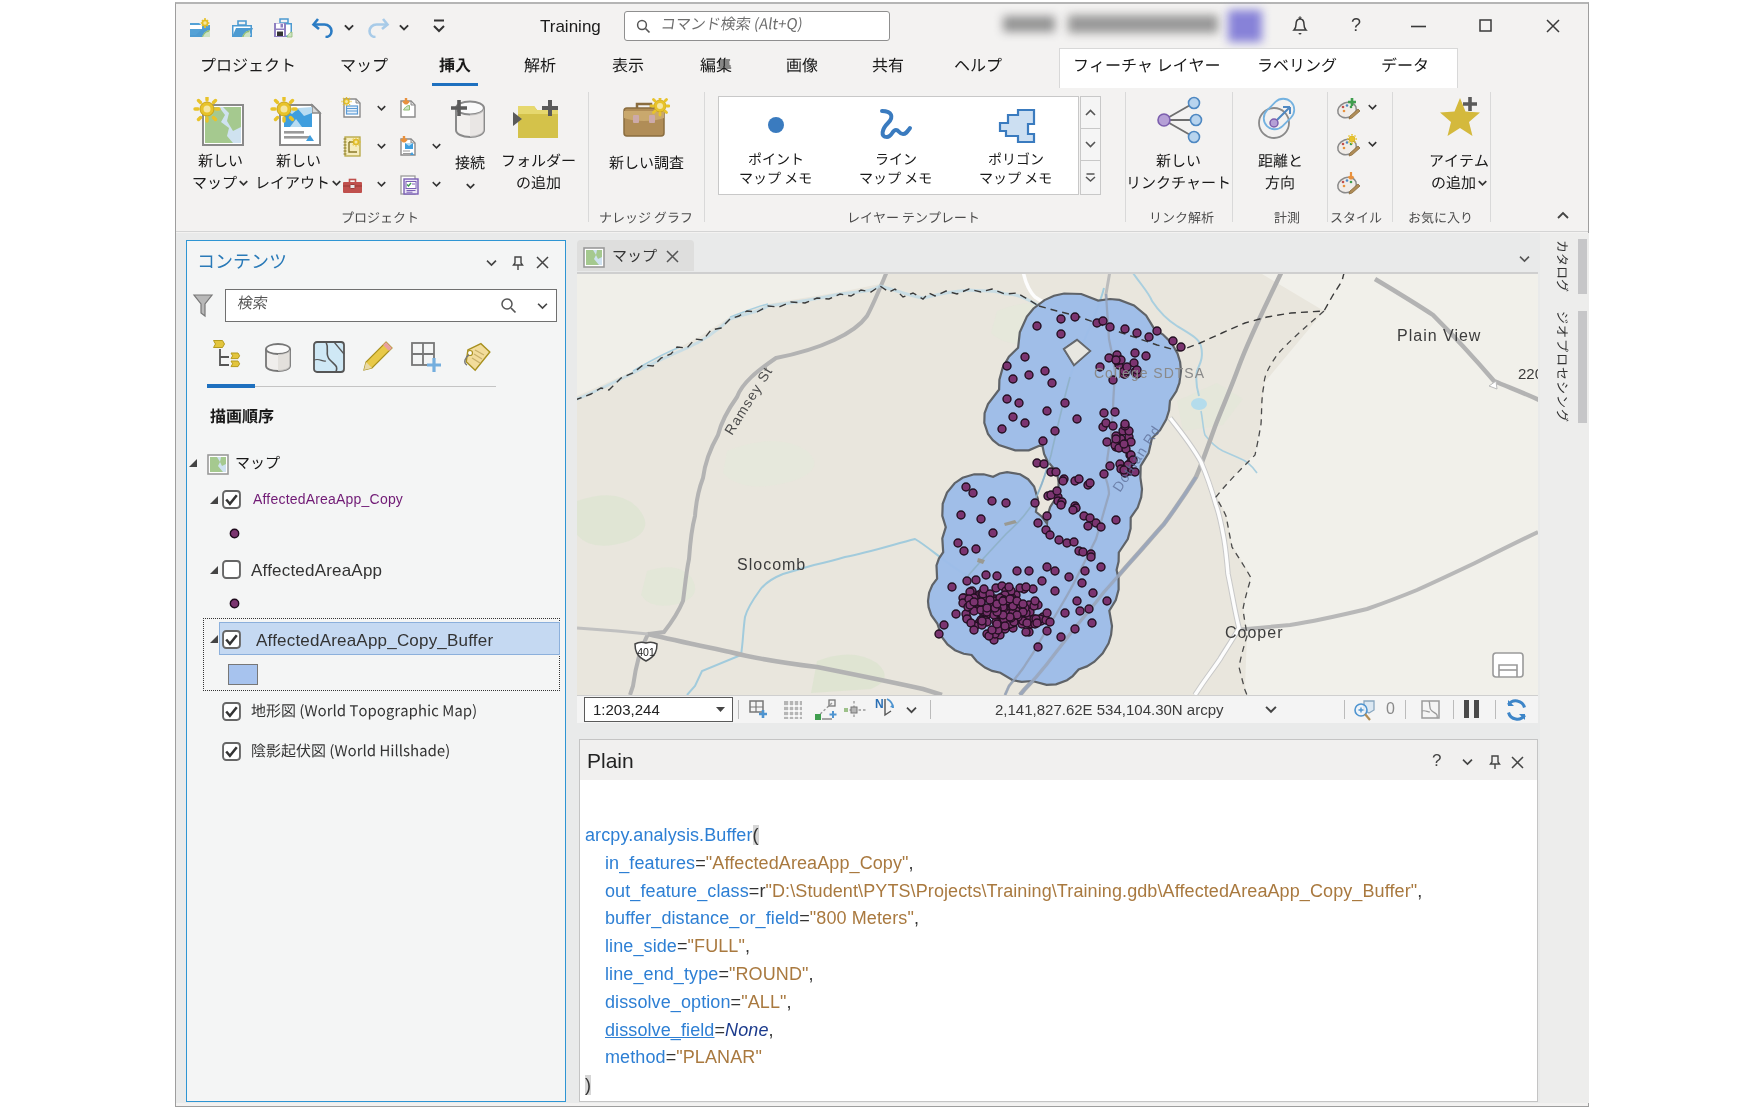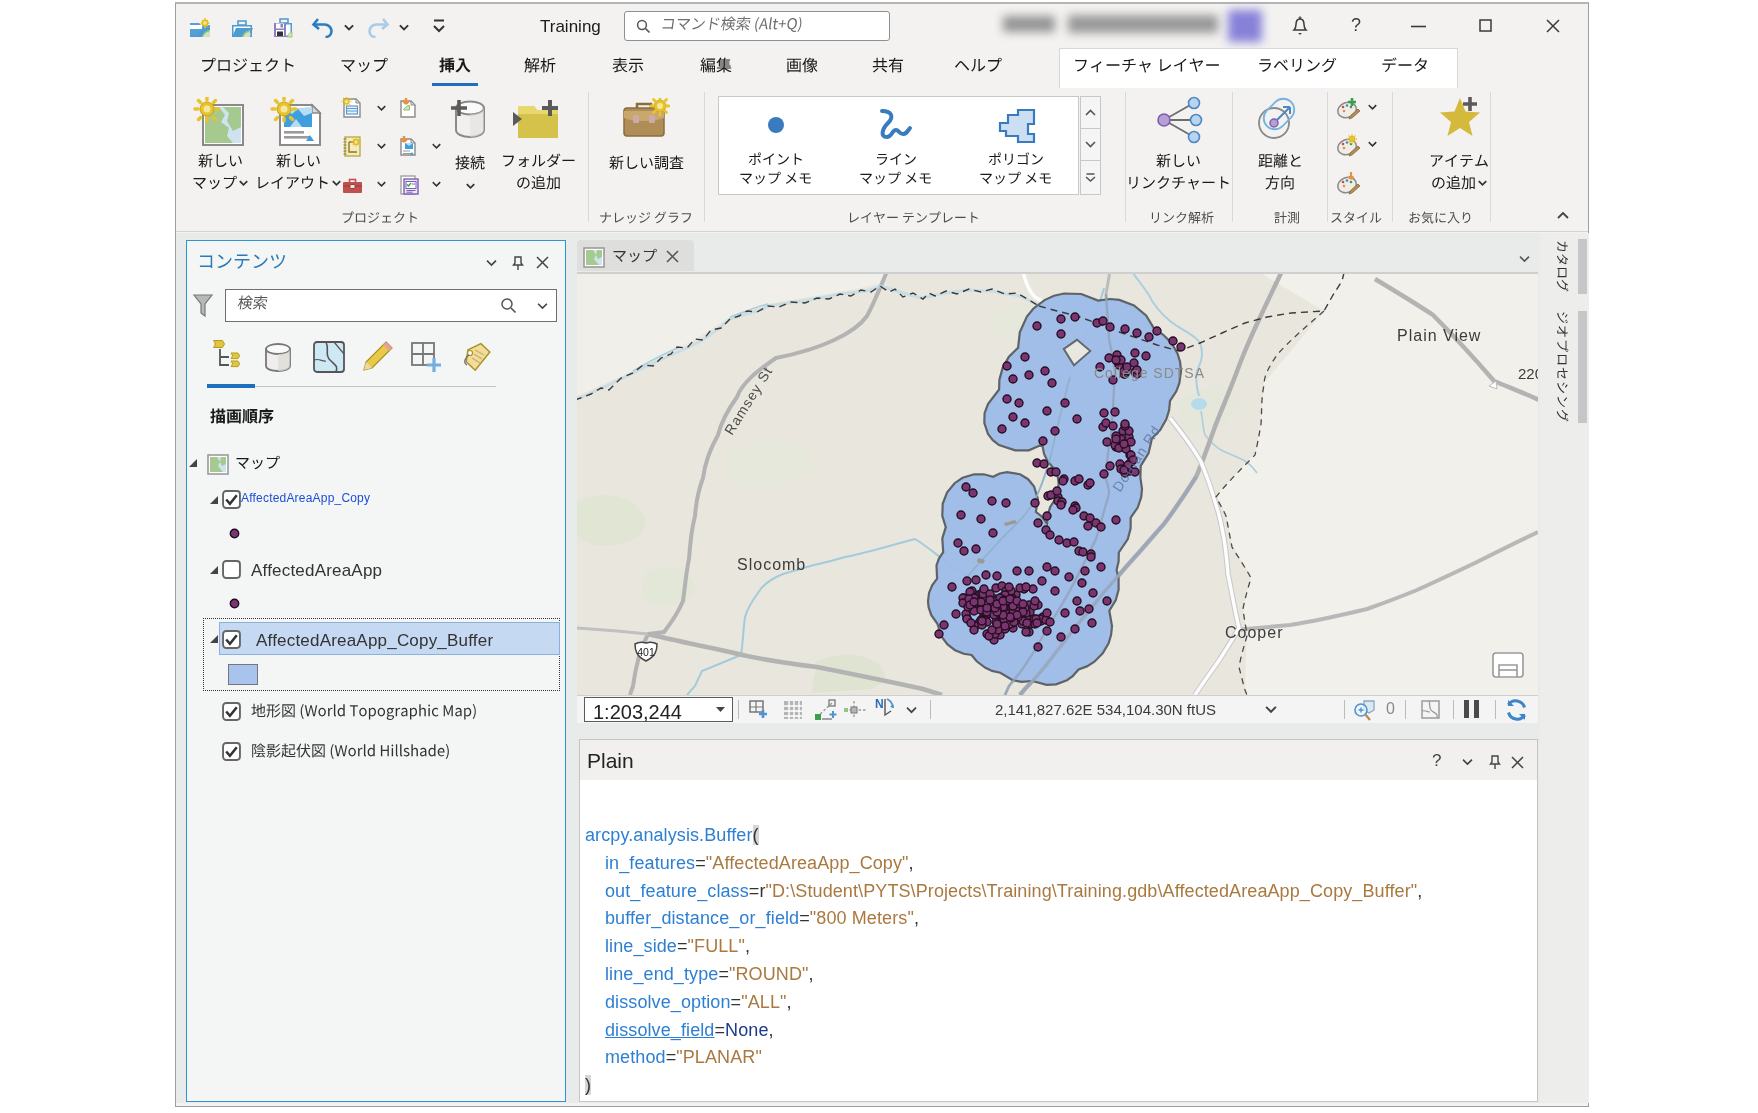--- a/index.html
+++ b/index.html
@@ -611,21 +611,21 @@
         <path d="M6.9 -2.4C7.8 -1.4 9 -0.1 9.6 0.7L10.7 -0.2C10.1 -0.9 9 -2.1 8.1 -3C10.6 -4.8 12.5 -7.3 13.6 -9C13.7 -9.2 13.8 -9.3 13.9 -9.5L13 -10.3C12.8 -10.2 12.4 -10.2 12 -10.2C10.5 -10.2 3.8 -10.2 3.1 -10.2C2.5 -10.2 2 -10.2 1.5 -10.3V-8.9C1.8 -9 2.5 -9 3.1 -9C3.9 -9 10.6 -9 11.9 -9C11.1 -7.7 9.4 -5.5 7.2 -3.8C6.2 -4.7 5 -5.7 4.4 -6.1L3.4 -5.3C4.2 -4.8 6 -3.3 6.9 -2.4Z M22.2 -8.6 21.1 -8.3C21.4 -7.6 22.2 -5.7 22.3 -5L23.4 -5.4C23.2 -6.1 22.5 -8 22.2 -8.6ZM27.7 -7.8 26.4 -8.2C26.2 -6.3 25.4 -4.4 24.3 -3.1C23.1 -1.5 21.2 -0.4 19.4 0.1L20.4 1.1C22.1 0.5 23.9 -0.7 25.3 -2.4C26.4 -3.8 27 -5.4 27.4 -7C27.5 -7.2 27.6 -7.5 27.7 -7.8ZM18.8 -7.9 17.7 -7.5C17.9 -6.9 18.8 -4.9 19 -4.1L20.1 -4.5C19.8 -5.3 19.1 -7.2 18.8 -7.9Z M42.1 -10.8C42.1 -11.3 42.5 -11.8 43.1 -11.8C43.6 -11.8 44.1 -11.3 44.1 -10.8C44.1 -10.2 43.6 -9.8 43.1 -9.8C42.5 -9.8 42.1 -10.2 42.1 -10.8ZM41.4 -10.8C41.4 -10.6 41.4 -10.4 41.5 -10.3L41 -10.3C40.3 -10.3 34.3 -10.3 33.5 -10.3C33 -10.3 32.4 -10.3 31.9 -10.4V-9C32.3 -9.1 32.9 -9.1 33.5 -9.1C34.3 -9.1 40.2 -9.1 41.1 -9.1C40.9 -7.6 40.2 -5.6 39.1 -4.2C37.9 -2.6 36.2 -1.3 33.3 -0.6L34.3 0.5C37.1 -0.3 38.9 -1.7 40.2 -3.5C41.4 -5 42.1 -7.4 42.5 -9L42.5 -9.2C42.7 -9.1 42.9 -9.1 43.1 -9.1C44 -9.1 44.8 -9.8 44.8 -10.8C44.8 -11.7 44 -12.5 43.1 -12.5C42.1 -12.5 41.4 -11.7 41.4 -10.8Z" fill="#1a1a1a" transform="translate(0 13.2)"></path>
       </svg>
     </span>
 <svg class="abs" style="left:33px;top:491px" width="10" height="10" viewBox="0 0 10 10">
       <path d="M9 1v8H1z" fill="#444"></path>
     </svg>
 <svg class="abs" style="left:46px;top:486px" width="19" height="19" viewBox="0 0 18 18">
       <rect x="1" y="1" width="16" height="16" rx="3" fill="#fff" stroke="#666" stroke-width="1.8"></rect>
       <path d="M4 9l3.5 4L14 5" fill="none" stroke="#333" stroke-width="2.4"></path>
     </svg>
-<span class="abs" style="left:65px;top:487px;font-size:12px;letter-spacing:0.2px;color:#1d4ed8">AffectedAreaApp_Copy</span>
+<span class="abs" style="left:77px;top:487px;font-size:14px;letter-spacing:0.2px;color:#701a75">AffectedAreaApp_Copy</span>
 <svg class="abs" style="left:53px;top:524px" width="11" height="11" viewBox="0 0 11 11">
       <circle cx="5.5" cy="5.5" r="4.2" fill="#7b3470" stroke="#1e0a1c" stroke-width="1.4"></circle>
     </svg>
 <svg class="abs" style="left:33px;top:561px" width="10" height="10" viewBox="0 0 10 10">
       <path d="M9 1v8H1z" fill="#444"></path>
     </svg>
 <svg class="abs" style="left:46px;top:556px" width="19" height="19" viewBox="0 0 18 18">
       <rect x="1" y="1" width="16" height="16" rx="3" fill="#fff" stroke="#666" stroke-width="1.8"></rect>
     </svg>
 <span class="abs" style="left:75px;top:557px;font-size:17px;letter-spacing:0.2px;color:#333">AffectedAreaApp</span>
@@ -1068,21 +1068,21 @@
       </g>
       <path d="M912 115 l7 -5 1 8 z" fill="#fff" stroke="#bbb" stroke-width="1"></path>
       <g transform="translate(916 382)">
         <rect x="0" y="0" width="30" height="24" rx="3" fill="#fff" stroke="#9a9a9a" stroke-width="1.6"></rect>
         <path d="M6 24V12h18v12" fill="none" stroke="#9a9a9a" stroke-width="1.6"></path>
         <path d="M6 17h18" stroke="#9a9a9a" stroke-width="1.6"></path>
       </g>
     </svg>
 <div class="abs" style="left:401px;top:691px;width:961px;height:28px;background:#f4f4f4;border-top:1px solid #cfcfcf"></div>
 <div class="abs" style="left:408px;top:693px;width:149px;height:25px;background:#fff;border:1px solid #5a5a5a"></div>
-<span class="abs" style="left:417px;top:697px;font-size:20px;color:#222">1:203,244</span>
+<span class="abs" style="left:417px;top:697px;font-size:15px;color:#222">1:203,244</span>
 <svg class="abs" style="left:540px;top:703px" width="9" height="6" viewBox="0 0 9 6">
       <path d="M0 0l4.5 5L9 0z" fill="#444"></path>
     </svg>
 <div class="abs" style="left:562px;top:696px;width:1px;height:19px;background:#bbb"></div>
 <div class="abs" style="left:754px;top:696px;width:1px;height:19px;background:#bbb"></div>
 <div class="abs" style="left:1168px;top:696px;width:1px;height:19px;background:#bbb"></div>
 <div class="abs" style="left:1229px;top:696px;width:1px;height:19px;background:#bbb"></div>
 <div class="abs" style="left:1277px;top:696px;width:1px;height:19px;background:#bbb"></div>
 <div class="abs" style="left:1319px;top:696px;width:1px;height:19px;background:#bbb"></div>
 <svg class="abs" style="left:572px;top:695px" width="24" height="22" viewBox="0 0 24 22">
@@ -1111,21 +1111,21 @@
 <svg class="abs" style="left:698px;top:693px" width="24" height="25" viewBox="0 0 24 25">
 <path d="M3 3h7v9H3z" fill="#2a6fb5" opacity="0"></path>
       <text x="1" y="11" font-size="12" font-weight="bold" fill="#2a6fb5" font-family="Liberation Sans">N</text>
 <path d="M11 2v16l6 -4" fill="none" stroke="#555" stroke-width="1.4"></path>
       <path d="M13 2c4 2 6 5 6 9" fill="none" stroke="#4e94d0" stroke-width="1.8"></path>
       <path d="M19 7l1 4-4 -1" fill="#4e94d0"></path>
     </svg>
 <svg class="abs" style="left:729.5px;top:700.5px" width="11" height="11" viewBox="0 0 10 10">
       <path d="M1.5 3 L5 6.5 L8.5 3" stroke="#444" stroke-width="1.6363636363636365" fill="none" stroke-linecap="square"></path>
     </svg>
-<span class="abs" style="left:819px;top:697px;font-size:15px;color:#3c3c3c">2,141,827.62E 534,104.30N ftUS</span>
+<span class="abs" style="left:819px;top:697px;font-size:15px;color:#3c3c3c">2,141,827.62E 534,104.30N arcpy</span>
 <svg class="abs" style="left:1089.0px;top:700.0px" width="12" height="12" viewBox="0 0 10 10">
       <path d="M1.5 3 L5 6.5 L8.5 3" stroke="#444" stroke-width="1.6666666666666667" fill="none" stroke-linecap="square"></path>
     </svg>
 <svg class="abs" style="left:1176px;top:694px" width="28" height="24" viewBox="0 0 28 24">
 <path d="M12 3h10v9l-5 3-5-3z" fill="#dce8f2" stroke="#8aa8c0" stroke-width="1.3"></path>
 <circle cx="9" cy="12" r="6" fill="#eef4fa" fill-opacity=".8" stroke="#4e94d0" stroke-width="1.6"></circle>
       <path d="M6.5 12h5M9 9.5v5" stroke="#4e94d0" stroke-width="1.4"></path>
 <path d="M13 16l5 6" stroke="#b08d57" stroke-width="2.2"></path>
     </svg>
 <span class="abs" style="left:1210px;top:696px;font-size:16px;color:#8a8a8a">0</span>
@@ -1155,21 +1155,21 @@
 <svg class="abs" style="left:1335px;top:752px" width="13" height="13" viewBox="0 0 13 13">
       <path d="M1 1l11 11M12 1L1 12" stroke="#444" stroke-width="1.5"></path>
     </svg>
 <span class="abs" style="left:409px;top:821.0px;font-size:18px;letter-spacing:0.1px;white-space:pre"><span style="color:#2d7fd4;">arcpy.analysis.Buffer</span><span style="color:#333;background:#d6d6d6;">(</span></span>
 <span class="abs" style="left:429px;top:848.8px;font-size:18px;letter-spacing:0.1px;white-space:pre"><span style="color:#2d7fd4;">in_features</span><span style="color:#333;">=</span><span style="color:#a9793f;">"AffectedAreaApp_Copy"</span><span style="color:#333;">,</span></span>
 <span class="abs" style="left:429px;top:876.6px;font-size:18px;letter-spacing:0.1px;white-space:pre"><span style="color:#2d7fd4;">out_feature_class</span><span style="color:#333;">=</span><span style="color:#333;">r</span><span style="color:#a9793f;">"D:\Student\PYTS\Projects\Training\Training.gdb\AffectedAreaApp_Copy_Buffer"</span><span style="color:#333;">,</span></span>
 <span class="abs" style="left:429px;top:904.4px;font-size:18px;letter-spacing:0.1px;white-space:pre"><span style="color:#2d7fd4;">buffer_distance_or_field</span><span style="color:#333;">=</span><span style="color:#a9793f;">"800 Meters"</span><span style="color:#333;">,</span></span>
 <span class="abs" style="left:429px;top:932.2px;font-size:18px;letter-spacing:0.1px;white-space:pre"><span style="color:#2d7fd4;">line_side</span><span style="color:#333;">=</span><span style="color:#a9793f;">"FULL"</span><span style="color:#333;">,</span></span>
 <span class="abs" style="left:429px;top:960.0px;font-size:18px;letter-spacing:0.1px;white-space:pre"><span style="color:#2d7fd4;">line_end_type</span><span style="color:#333;">=</span><span style="color:#a9793f;">"ROUND"</span><span style="color:#333;">,</span></span>
 <span class="abs" style="left:429px;top:987.8px;font-size:18px;letter-spacing:0.1px;white-space:pre"><span style="color:#2d7fd4;">dissolve_option</span><span style="color:#333;">=</span><span style="color:#a9793f;">"ALL"</span><span style="color:#333;">,</span></span>
-<span class="abs" style="left:429px;top:1015.6px;font-size:18px;letter-spacing:0.1px;white-space:pre"><span style="color:#2d7fd4;text-decoration:underline;">dissolve_field</span><span style="color:#333;">=</span><span style="color:#1b3a8c;">None</span><span style="color:#333;">,</span></span>
+<span class="abs" style="left:429px;top:1015.6px;font-size:18px;letter-spacing:0.1px;white-space:pre"><span style="color:#2d7fd4;text-decoration:underline;">dissolve_field</span><span style="color:#333;">=</span><span style="color:#1b3a8c;font-style:italic;">None</span><span style="color:#333;">,</span></span>
 <span class="abs" style="left:429px;top:1043.4px;font-size:18px;letter-spacing:0.1px;white-space:pre"><span style="color:#2d7fd4;">method</span><span style="color:#333;">=</span><span style="color:#a9793f;">"PLANAR"</span></span>
 <span class="abs" style="left:409px;top:1071.2px;font-size:18px;letter-spacing:0.1px;white-space:pre"><span style="color:#333;background:#d6d6d6;">)</span></span>
 <div class="abs" style="left:1364px;top:229px;width:49px;height:870px;background:#ededec"></div>
 <div class="abs" style="left:1402px;top:235px;width:9px;height:55px;background:#c6c6c8"></div>
 <div class="abs" style="left:1402px;top:307px;width:9px;height:112px;background:#c6c6c8"></div>
 <span class="j " style="left:1393px;top:236px;transform:rotate(90deg);transform-origin:0 0;">
       <svg width="54" height="17.2" style="overflow:visible">
         <path d="M11.1 -7.5 10.4 -7.9C10.2 -7.9 9.9 -7.8 9.6 -7.8H6.5C6.5 -8.3 6.5 -8.7 6.5 -9.2C6.5 -9.5 6.6 -9.9 6.6 -10.2H5.4C5.4 -9.9 5.5 -9.4 5.5 -9.2C5.5 -8.7 5.4 -8.2 5.4 -7.8H3.1C2.6 -7.8 2.1 -7.9 1.7 -7.9V-6.8C2.1 -6.9 2.6 -6.9 3.1 -6.9H5.3C5 -4.2 4 -2.5 2.8 -1.4C2.4 -1 1.8 -0.6 1.4 -0.4L2.4 0.4C4.5 -1.1 5.9 -3.1 6.4 -6.9H10C10 -5.5 9.8 -2.3 9.3 -1.3C9.2 -0.9 9 -0.8 8.6 -0.8C8 -0.8 7.3 -0.9 6.6 -1L6.8 0.1C7.4 0.1 8.2 0.2 8.9 0.2C9.6 0.2 10 -0.1 10.3 -0.6C10.8 -1.9 11 -5.6 11 -6.9C11 -7.1 11.1 -7.3 11.1 -7.5Z M20 -10.2 18.8 -10.6C18.7 -10.2 18.5 -9.8 18.4 -9.6C17.8 -8.4 16.4 -6.4 14.2 -5L15.1 -4.4C16.5 -5.4 17.7 -6.6 18.5 -7.8H22.9C22.6 -6.7 22 -5.3 21.1 -4.2C20.2 -4.8 19.3 -5.5 18.4 -6L17.7 -5.2C18.5 -4.7 19.5 -4 20.4 -3.4C19.3 -2.1 17.6 -0.9 15.4 -0.2L16.4 0.6C18.6 -0.2 20.1 -1.4 21.3 -2.7C21.8 -2.3 22.3 -1.9 22.7 -1.5L23.5 -2.4C23.1 -2.8 22.6 -3.2 22 -3.6C23 -4.9 23.7 -6.4 24 -7.6C24.1 -7.8 24.2 -8.2 24.3 -8.3L23.5 -8.9C23.3 -8.8 23 -8.7 22.6 -8.7H19.1L19.4 -9.2C19.5 -9.4 19.7 -9.9 20 -10.2Z M27.9 -8.9C27.9 -8.6 27.9 -8.2 27.9 -7.9C27.9 -7.4 27.9 -2 27.9 -1.5C27.9 -1 27.9 -0.1 27.9 0.1H29L29 -0.7H36.1L36.1 0.1H37.2C37.2 -0.1 37.2 -1.1 37.2 -1.5C37.2 -2 37.2 -7.3 37.2 -7.9C37.2 -8.2 37.2 -8.6 37.2 -8.9C36.8 -8.9 36.3 -8.9 36 -8.9C35.4 -8.9 29.8 -8.9 29.1 -8.9C28.8 -8.9 28.4 -8.9 27.9 -8.9ZM29 -1.7V-7.9H36.1V-1.7Z M48.9 -10.4 48.3 -10.1C48.6 -9.6 49 -8.8 49.3 -8.3L50 -8.6C49.7 -9.2 49.3 -9.9 48.9 -10.4ZM50.4 -10.9 49.7 -10.6C50 -10.1 50.5 -9.4 50.8 -8.8L51.5 -9.2C51.2 -9.6 50.7 -10.4 50.4 -10.9ZM45.4 -9.8 44.3 -10.2C44.2 -9.8 44 -9.4 43.8 -9.1C43.3 -8 42 -6.1 39.8 -4.7L40.7 -4.1C42.1 -5 43.2 -6.2 44 -7.3H48.3C48.1 -6.1 47.3 -4.4 46.3 -3.2C45.1 -1.8 43.5 -0.7 41.1 0L42 0.9C44.5 0 46 -1.2 47.2 -2.6C48.4 -4.1 49.2 -5.8 49.5 -7.1C49.6 -7.3 49.7 -7.6 49.8 -7.8L48.9 -8.3C48.7 -8.3 48.5 -8.2 48.1 -8.2H44.6L44.9 -8.8C45 -9 45.2 -9.4 45.4 -9.8Z" fill="#333" transform="translate(0 11.4)"></path>
       </svg>
     </span>

